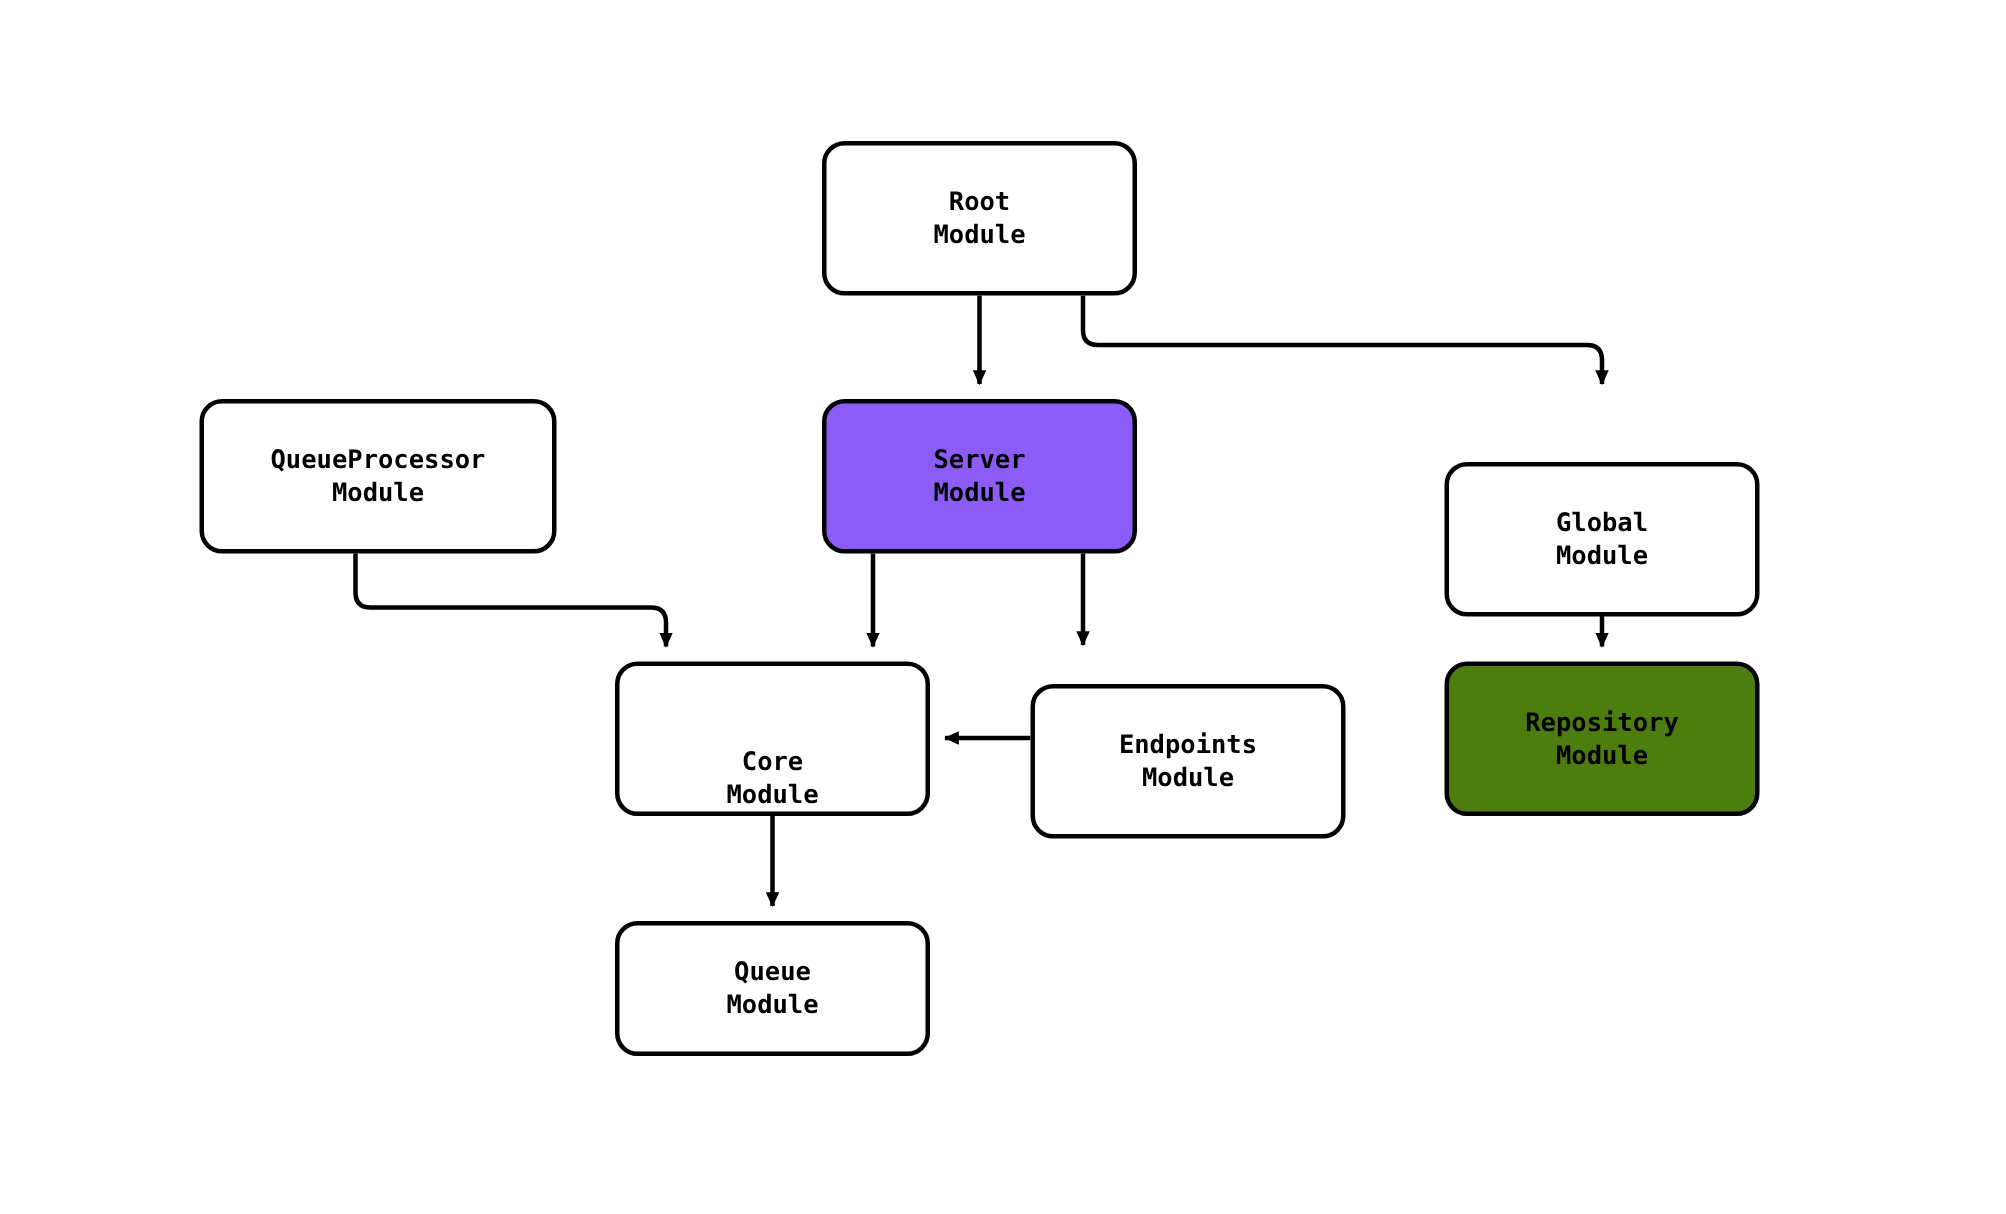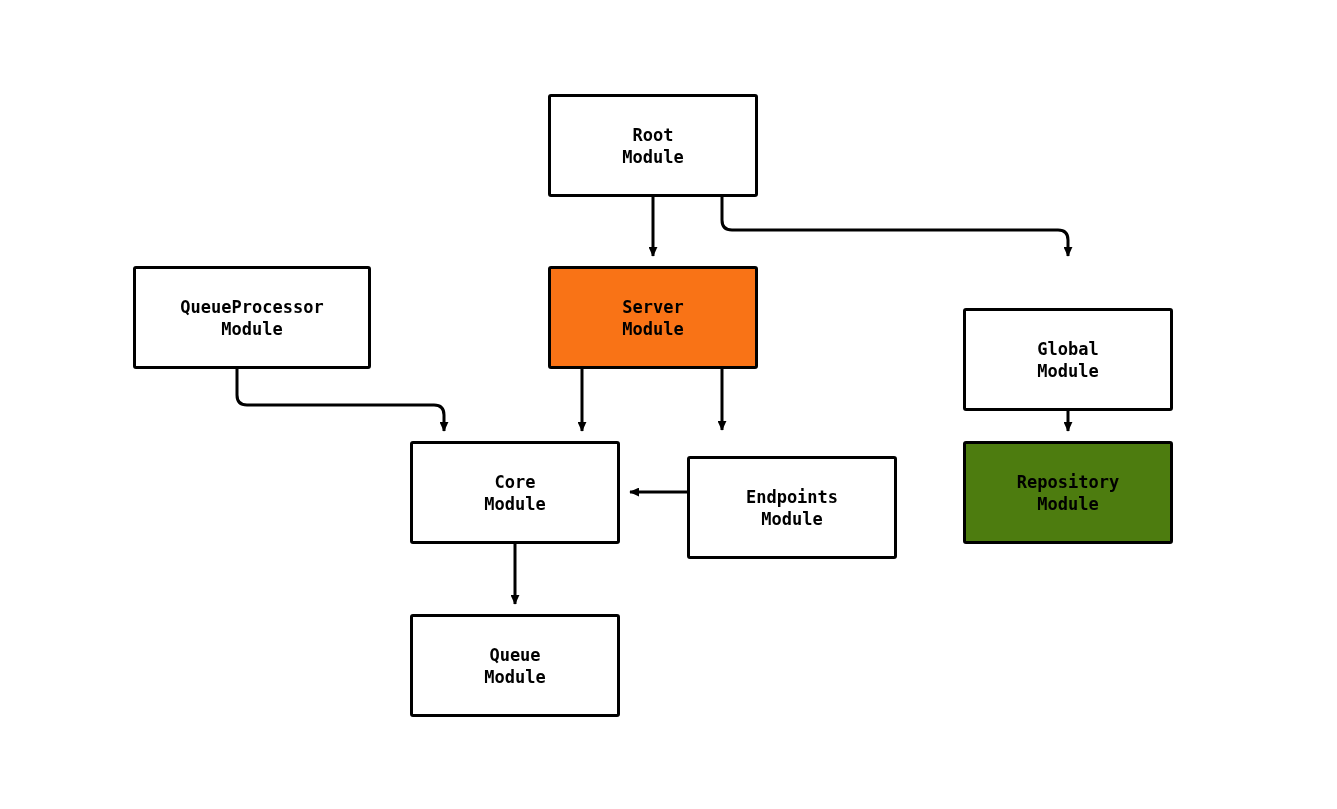--- a/index.html
+++ b/index.html
@@ -25,21 +25,21 @@
     top: 0;
     left: 0;
     width: 1337px;
     height: 809px;
   }
   .node {
     position: absolute;
     box-sizing: border-box;
     background: #ffffff;
     border: 3px solid #000000;
-    border-radius: 3px;
+    border-radius: 15px;
     display: flex;
     flex-direction: column;
     align-items: center;
     justify-content: center;
     z-index: 5;
   }
   .node-line {
     font-family: "DejaVu Sans Mono", "Liberation Mono", monospace;
     font-size: 17px;
     font-weight: 700;
@@ -76,43 +76,43 @@
   <div class="node" style="left: 548px; top: 94px; width: 210px; height: 103px; background: rgb(255, 255, 255); border-color: rgb(0, 0, 0);">
     <span class="node-line">Root</span>
     <span class="node-line">Module</span>
   </div>
 
   <div class="node" style="left: 133px; top: 266px; width: 238px; height: 103px; background: rgb(255, 255, 255); border-color: rgb(0, 0, 0);">
     <span class="node-line">QueueProcessor</span>
     <span class="node-line">Module</span>
   </div>
 
-  <div class="node" style="left: 548px; top: 266px; width: 210px; height: 103px; background: #f97316; border-color: rgb(0, 0, 0);">
+  <div class="node" style="left: 548px; top: 266px; width: 210px; height: 103px; background: #8b5cf6; border-color: rgb(0, 0, 0);">
     <span class="node-line">Server</span>
     <span class="node-line">Module</span>
   </div>
 
   <div class="node" style="left: 963px; top: 266px; width: 210px; height: 103px; background: rgb(255, 255, 255); border-color: rgb(0, 0, 0); margin-top: 42px;">
     <span class="node-line">Global</span>
     <span class="node-line">Module</span>
   </div>
 
-  <div class="node" style="left: 410px; top: 441px; width: 210px; height: 103px; background: rgb(255, 255, 255); border-color: rgb(0, 0, 0);">
+  <div class="node" style="left: 410px; top: 441px; width: 210px; height: 103px; background: rgb(255, 255, 255); border-color: rgb(0, 0, 0); justify-content: flex-end;">
     <span class="node-line">Core</span>
     <span class="node-line">Module</span>
   </div>
 
   <div class="node" style="left: 687px; top: 456px; width: 210px; height: 103px; background: rgb(255, 255, 255); border-color: rgb(0, 0, 0);">
     <span class="node-line">Endpoints</span>
     <span class="node-line">Module</span>
   </div>
 
   <div class="node" style="left: 963px; top: 441px; width: 210px; height: 103px; background: #4d7c0f; border-color: rgb(0, 0, 0);">
     <span class="node-line">Repository</span>
     <span class="node-line">Module</span>
   </div>
 
-  <div class="node" style="left: 410px; top: 614px; width: 210px; height: 103px; background: rgb(255, 255, 255); border-color: rgb(0, 0, 0);">
+  <div class="node" style="left: 410px; top: 614px; width: 210px; height: 90px; background: rgb(255, 255, 255); border-color: rgb(0, 0, 0);">
     <span class="node-line">Queue</span>
     <span class="node-line">Module</span>
   </div>
 
 </div>
 
 </body></html>

